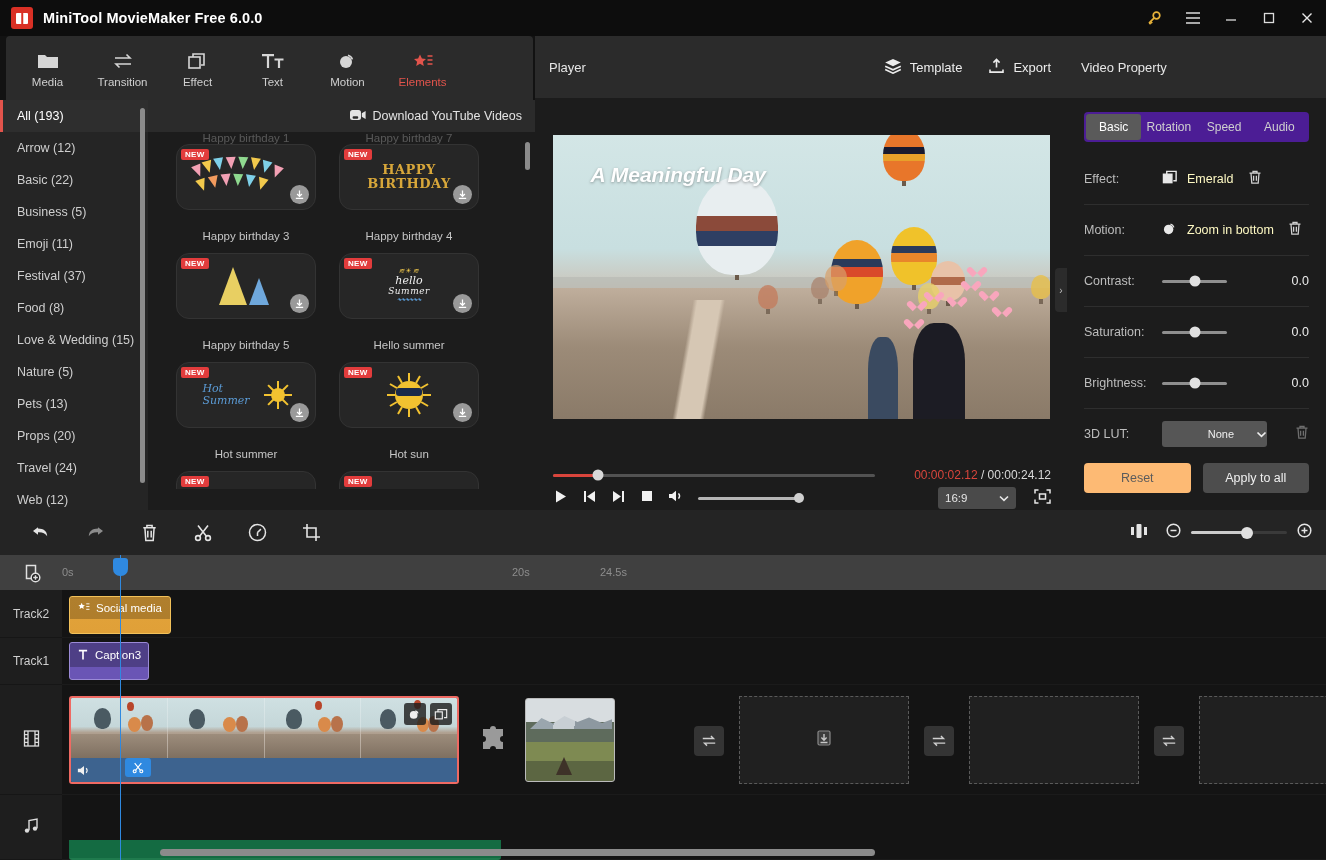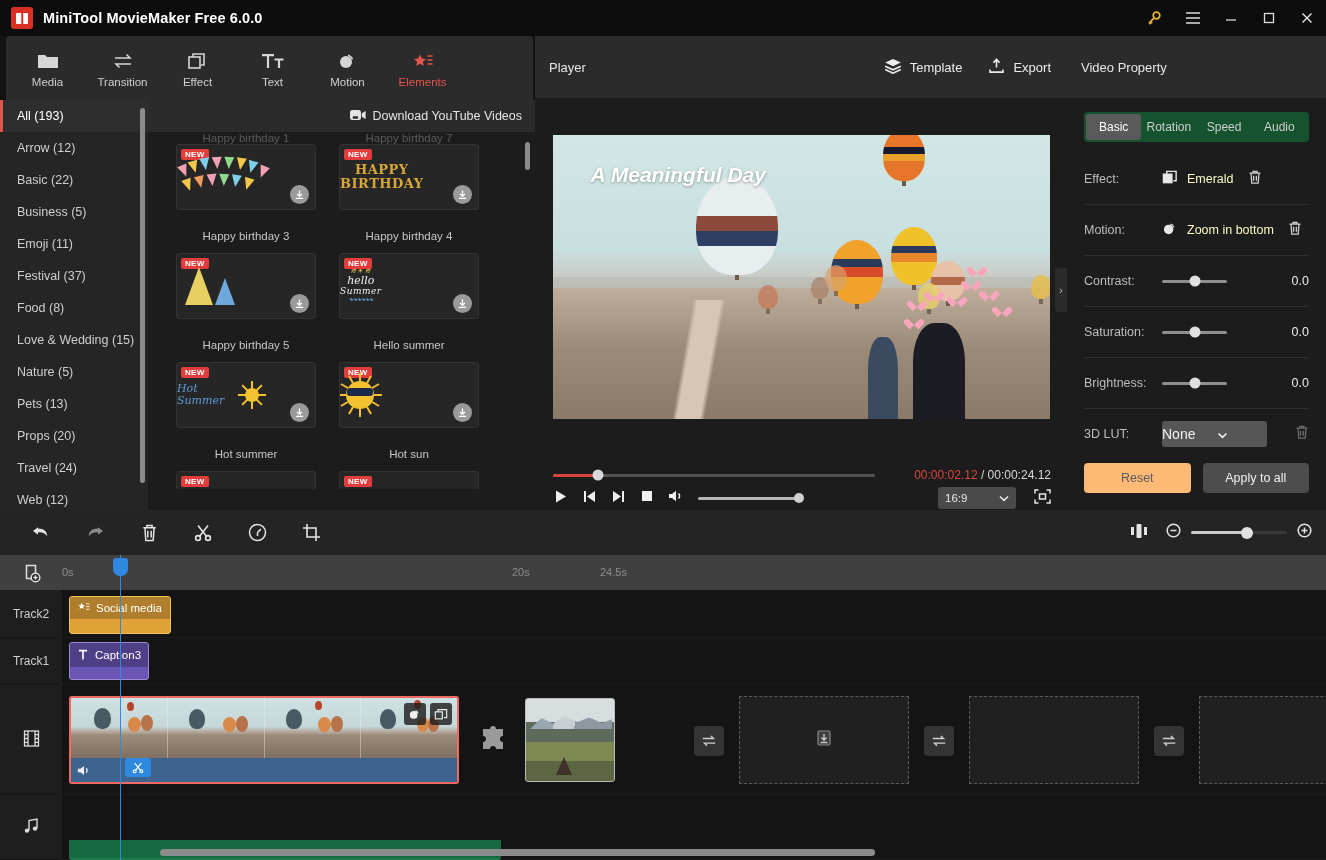--- a/index.html
+++ b/index.html
@@ -85,22 +85,22 @@
     font-size: 12.5px; color: #e3e3e3;
   }
   .elemgrid {
     position: absolute; left: 0; top: 32px; width: 387px; height: 378px;
     overflow: hidden; padding: 0 28px;
   }
   .gridrow { display: flex; gap: 23px; }
   .cell { width: 140px; }
   .thumb {
     width: 140px; height: 66px; background: #262626; border: 1px solid #333;
-    border-radius: 3px; position: relative; overflow: hidden;
-    display: flex; align-items: center; 
+    border-radius: 13px; position: relative; overflow: hidden;
+    display: flex; align-items: center; justify-content: center;
   }
   .newtag {
     position: absolute; left: 4px; top: 4px; background: #e23c3c; color: #fff;
     font-size: 8px; font-weight: bold; padding: 1px 4px; border-radius: 2px;
     letter-spacing: .3px;
   }
   .dlbtn {
     position: absolute; right: 6px; bottom: 5px; width: 19px; height: 19px;
     border-radius: 50%; background: #9a9a9a; display: flex;
     align-items: center; justify-content: center;
@@ -197,37 +197,37 @@
     background: #1c1c1c;
   }
   .rphdr { height: 62px; background: #2b2b2b; display:flex; align-items:center;
     padding-left: 14px; font-size: 13px; color: #e6e6e6; }
   .collapse-handle {
     position: absolute; left: -12px; top: 232px; width: 12px; height: 44px;
     background: #2b2b2b; border-radius: 4px 0 0 4px; display:flex;
     align-items:center; justify-content:center; color:#bdbdbd; font-size: 10px;
   }
   .tabs {
-    margin: 14px auto 0; width: 225px; height: 30px; background: #14532d;
+    margin: 14px auto 0; width: 225px; height: 30px; background: #4c1d95;
     border-radius: 4px; display:flex; align-items:center; padding: 2px;
   }
   .tab { flex:1; height: 26px; display:flex; align-items:center; justify-content:center;
     font-size: 12px; color: #cfcfcf; border-radius: 3px; }
   .tab.active { background: #5a5a5a; color: #fff; }
   .prow { display:flex; align-items:center; height: 50px; padding: 0 17px; }
   .plabel { width: 78px; font-size: 12.5px; color: #bdbdbd; }
   .pval { display:flex; align-items:center; gap: 8px; font-size: 12.5px; color:#fef9c3; }
   .divider { height:1px; background:#2e2e2e; margin: 0 17px; }
   .sld { position: relative; width: 65px; height: 3px; background:#8f8f8f; border-radius:2px; }
   .sld .knob { position:absolute; left: 50%; top:50%; width:11px; height:11px;
     border-radius:50%; background:#e0e0e0; transform: translate(-50%,-50%); }
   .numval { margin-left: auto; font-size: 12.5px; color:#ececec; }
   .lutsel { width: 105px; height: 26px; background: #565656; border-radius: 3px;
-    display:flex; align-items:center; justify-content:flex-start; gap: 22px;
-    font-size: 14px; color:#efefef; }
+    display:flex; align-items:center; justify-content:flex-end; gap: 22px;
+    font-size: 11px; color:#efefef; }
   .btn-row2 { display:flex; gap: 12px; padding: 4px 17px 0; }
   .pbtn { flex:1; height: 30px; border-radius: 4px; display:flex; align-items:center;
     justify-content:center; font-size: 12.5px; }
   .pbtn.disabled { background:#fdba74; color:#5c5c5c; }
   .pbtn.primary { background:#4d4d4d; color:#f0f0f0; }
 
   
   .tl-toolbar {
     position: absolute; left: 0; top: 510px; width: 1326px; height: 45px;
     background: #242424; display:flex; align-items:center;

